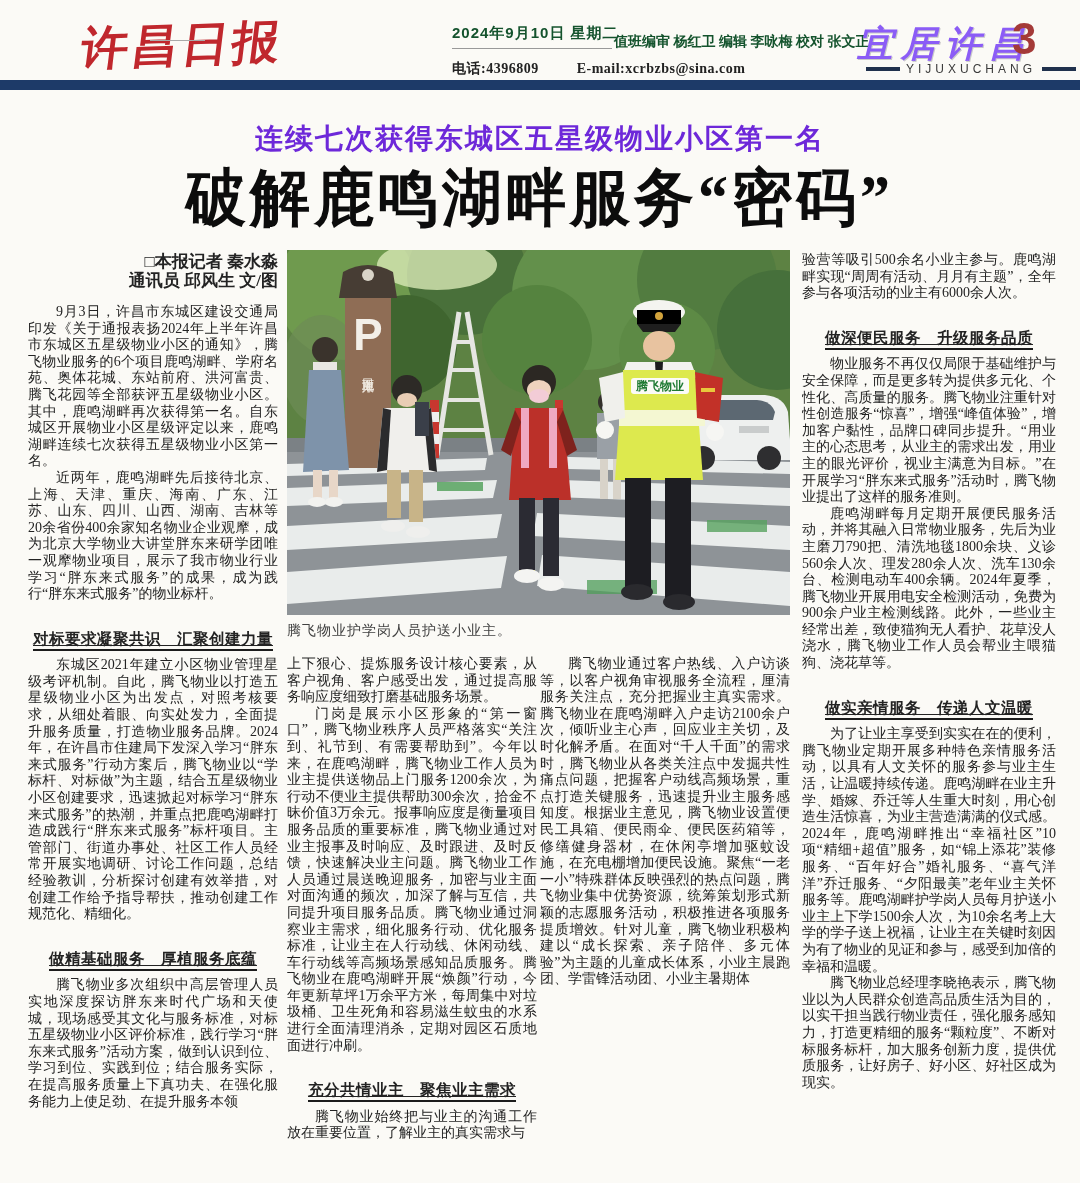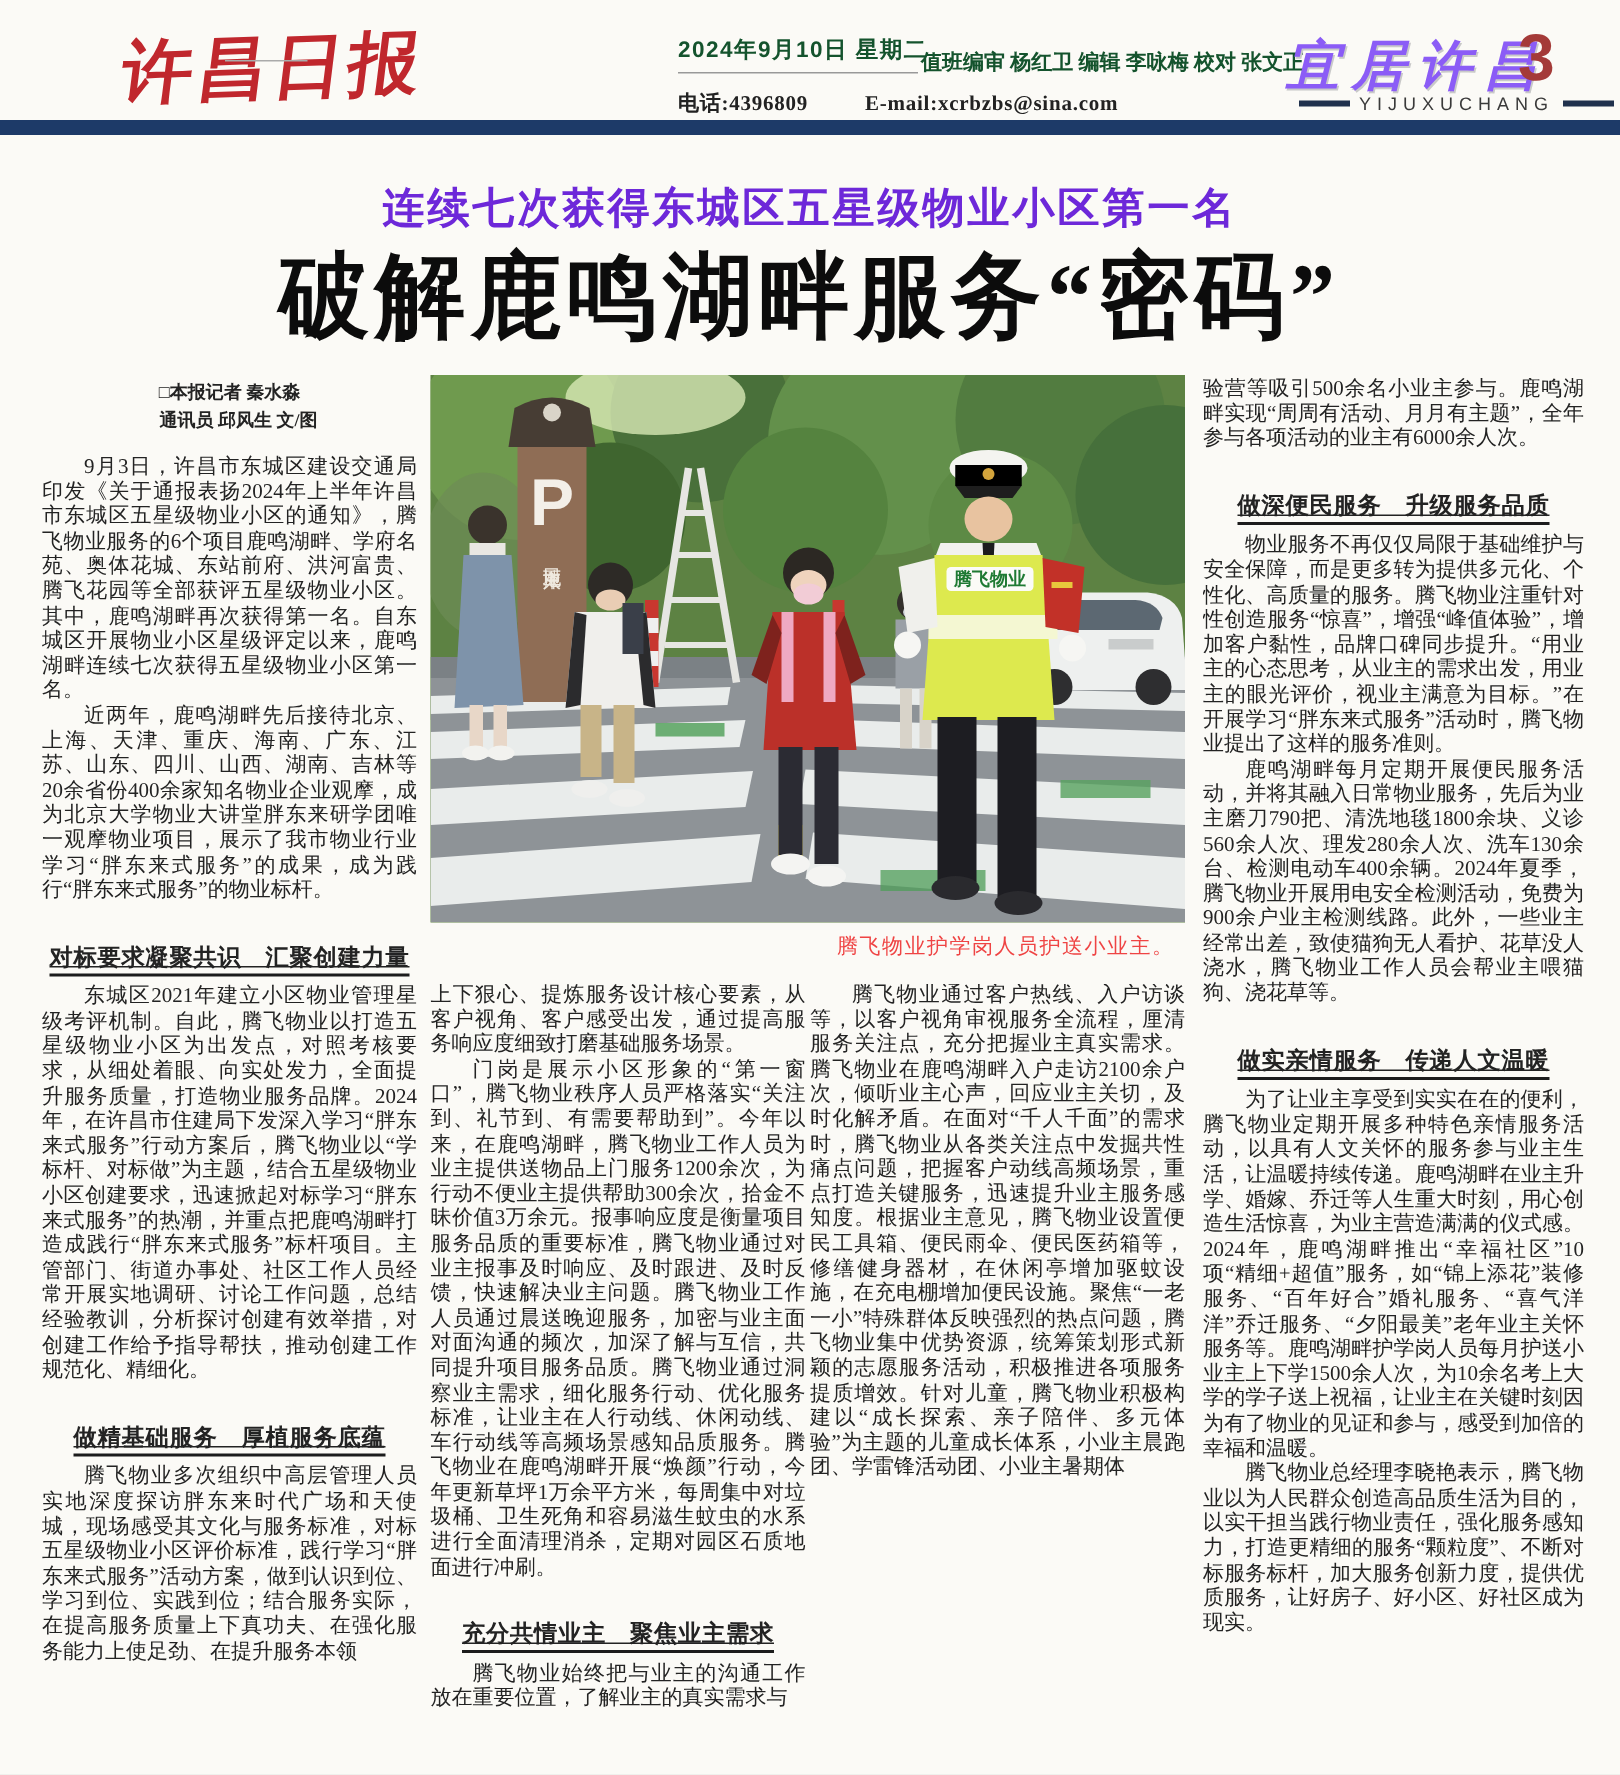--- a/index.html
+++ b/index.html
@@ -28,30 +28,30 @@
   
   .kicker{position:absolute;left:0;top:120px;width:1080px;text-align:center;font-size:28px;
         font-weight:bold;color:#6d28d9;letter-spacing:2px;}
   .headline{position:absolute;left:0;top:158px;width:1080px;text-align:center;font-size:60px;
         font-weight:bold;color:#0c0c0c;letter-spacing:4px;transform:scaleY(1.04);}
   
   .col{position:absolute;width:250px;font-size:14px;line-height:16.6px;text-align:justify;
         overflow:hidden;}
   .col p{margin:0;text-indent:2em;}
   .col p.noindent{text-indent:0;}
-  .byline{font-weight:bold;font-size:12px;line-height:19px;margin-bottom:14px;text-align:center;}
+  .byline{font-weight:bold;font-size:17px;line-height:19px;margin-bottom:14px;text-align:right;}
   .byline .l2{padding-left:1em;}
   .subhead{text-align:center;margin:28px 0 9px;text-decoration:underline;}
   .subhead span{font-weight:bold;font-size:15.5px;border-bottom:2px solid #1c1c1c;
         padding-bottom:2px;letter-spacing:.5px;}
   
   .photo{position:absolute;left:287px;top:250px;width:503px;height:365px;overflow:hidden;
         background:#6d8f4f;}
-  .caption{position:absolute;left:287px;top:622px;width:496px;font-size:14px;color:#ef4444;
-        text-align:right;letter-spacing:1px;}
+  .caption{position:absolute;left:287px;top:622px;width:496px;font-size:14px;color:#404040;
+        letter-spacing:1px;}
 </style>
 </head>
 <body>
 
 <div class="page">
 
   <div class="masthead-logo">许昌日报</div>
   <div class="hdr-rule2"></div>
   <div class="hdr-date">2024年9月10日  星期二</div>
   <div class="hdr-rule"></div>

